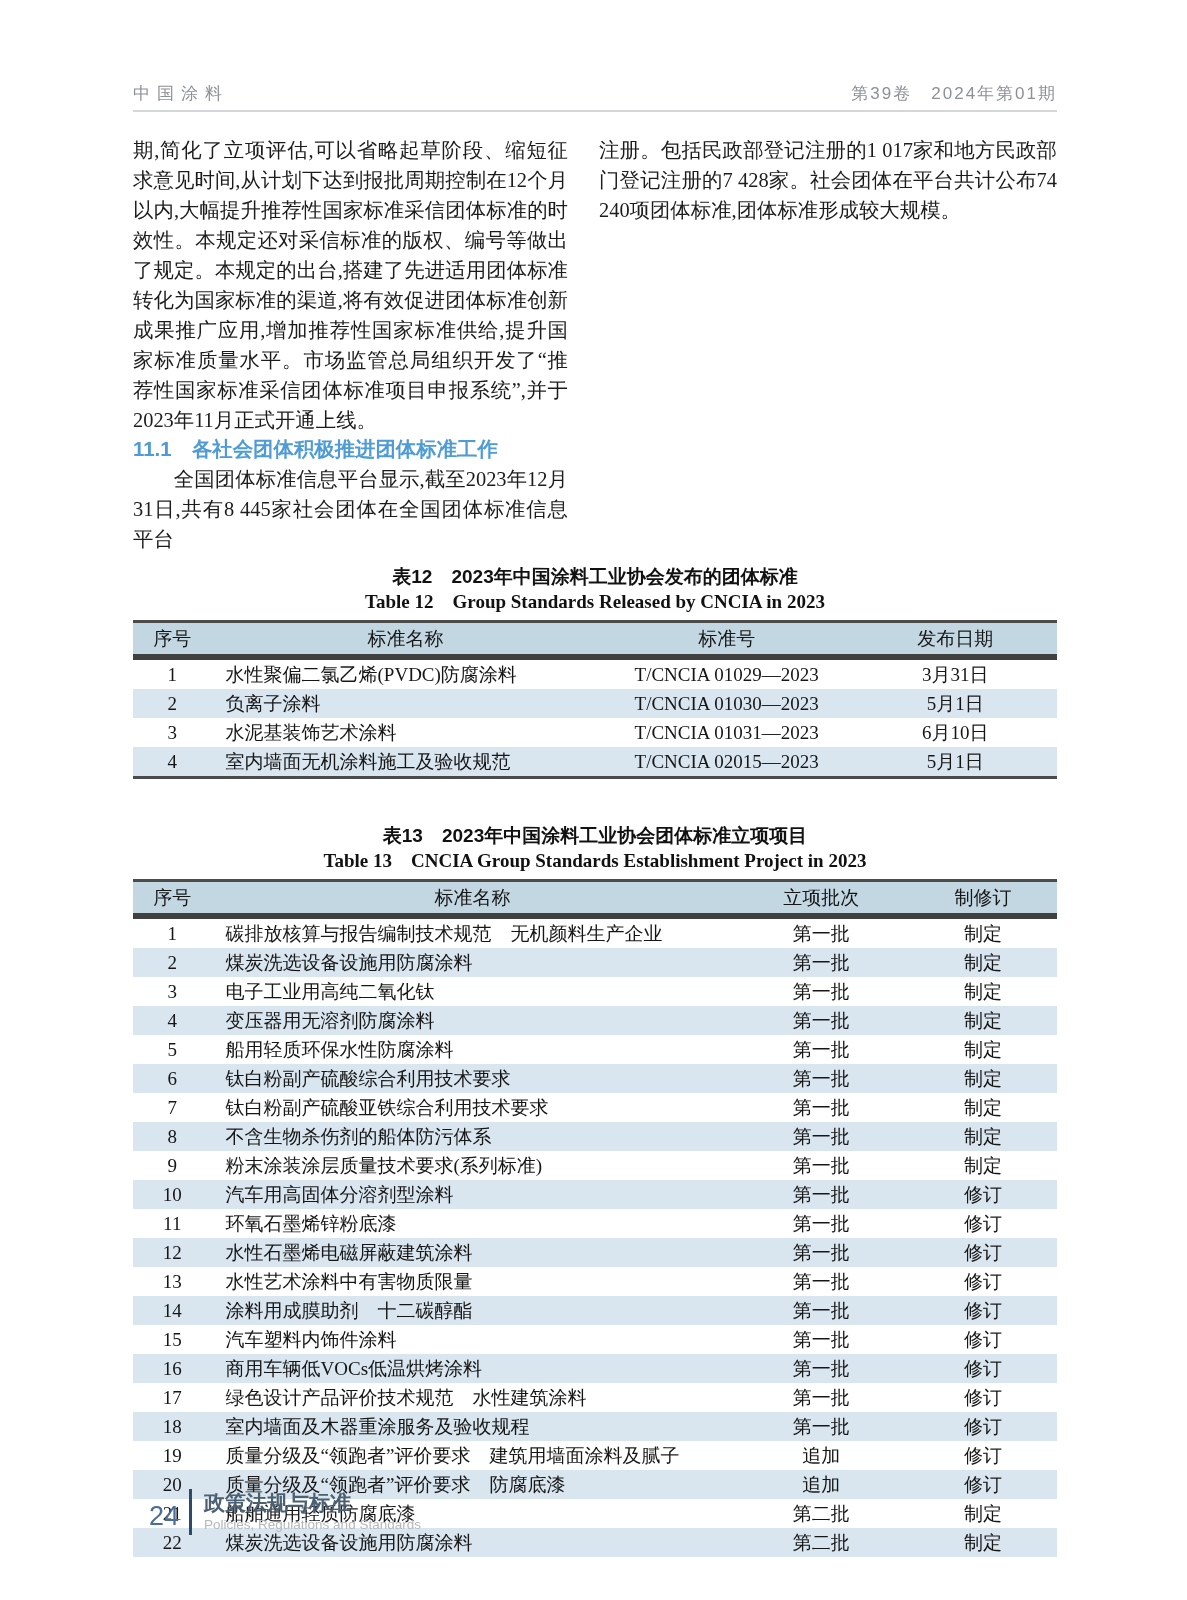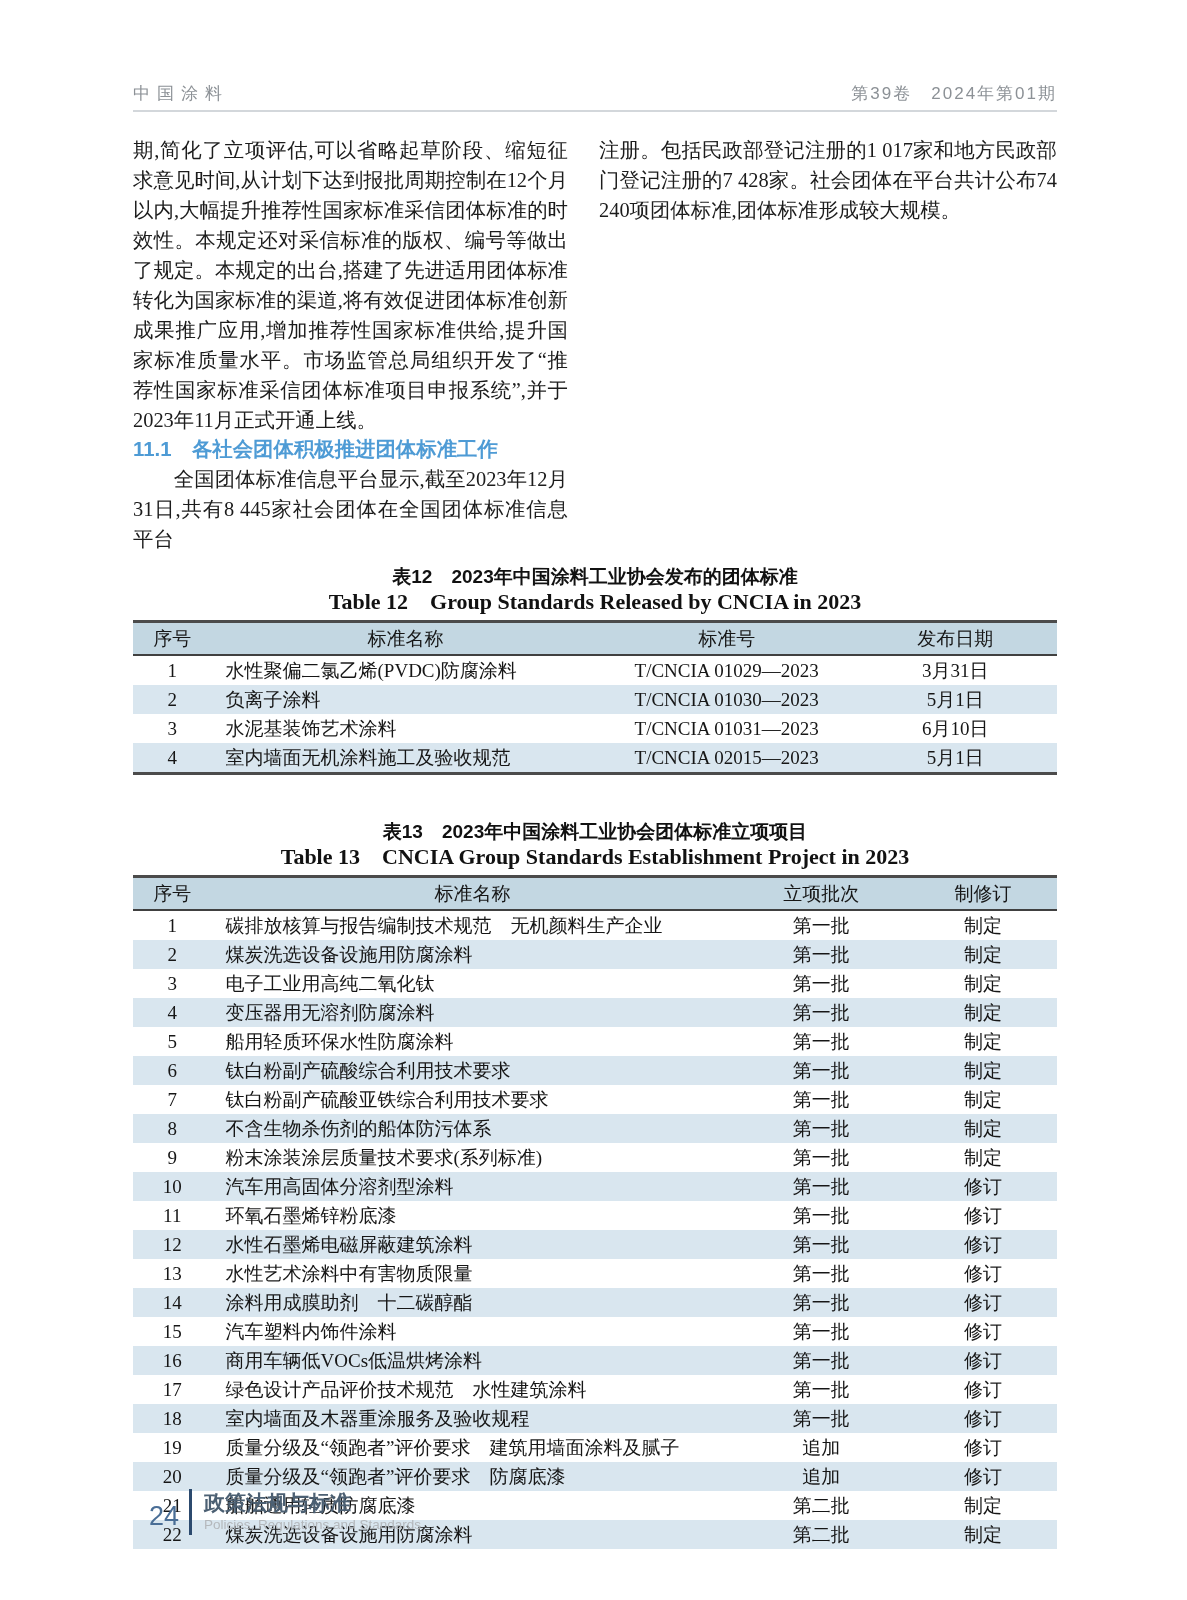--- a/index.html
+++ b/index.html
@@ -45,28 +45,28 @@
   
   .table-block { width:924px; }
   .tb12 { margin-top:10px; }
   .tb13 { margin-top:44px; }
   .tbl-caption-zh {
     text-align:center; font-family:"Liberation Sans", sans-serif;
     font-weight:bold; font-size:19px; line-height:25px; color:#111;
   }
   .tbl-caption-en {
     text-align:center; font-family:"Liberation Serif", serif;
-    font-weight:bold; font-size:22px; line-height:25px; color:#111;
+    font-weight:bold; font-size:19px; line-height:25px; color:#111;
     margin-bottom:6px;
   }
   table { width:924px; border-collapse:collapse; table-layout:fixed; font-size:19px; color:#161616; }
   thead tr {
     background:#c3d7e2;
     border-top:3px solid #4b4b4b;
-    border-bottom:2px solid #404040;
+    border-bottom:6px solid #404040;
   }
   th { font-weight:normal; height:31px; padding:0; }
   td { height:29px; padding:0; }
   tbody tr:nth-of-type(even) { background:#d9e6ef; }
   .t12 { border-bottom:3px solid #4b4b4b; }
   .cell-center { text-align:center; }
   .cell-name   { text-align:left; padding-left:14px; }
   .t12 col.c-no   { width:8.5%; }
   .t12 col.c-name { width:42%; }
   .t12 col.c-code { width:27.5%; }

